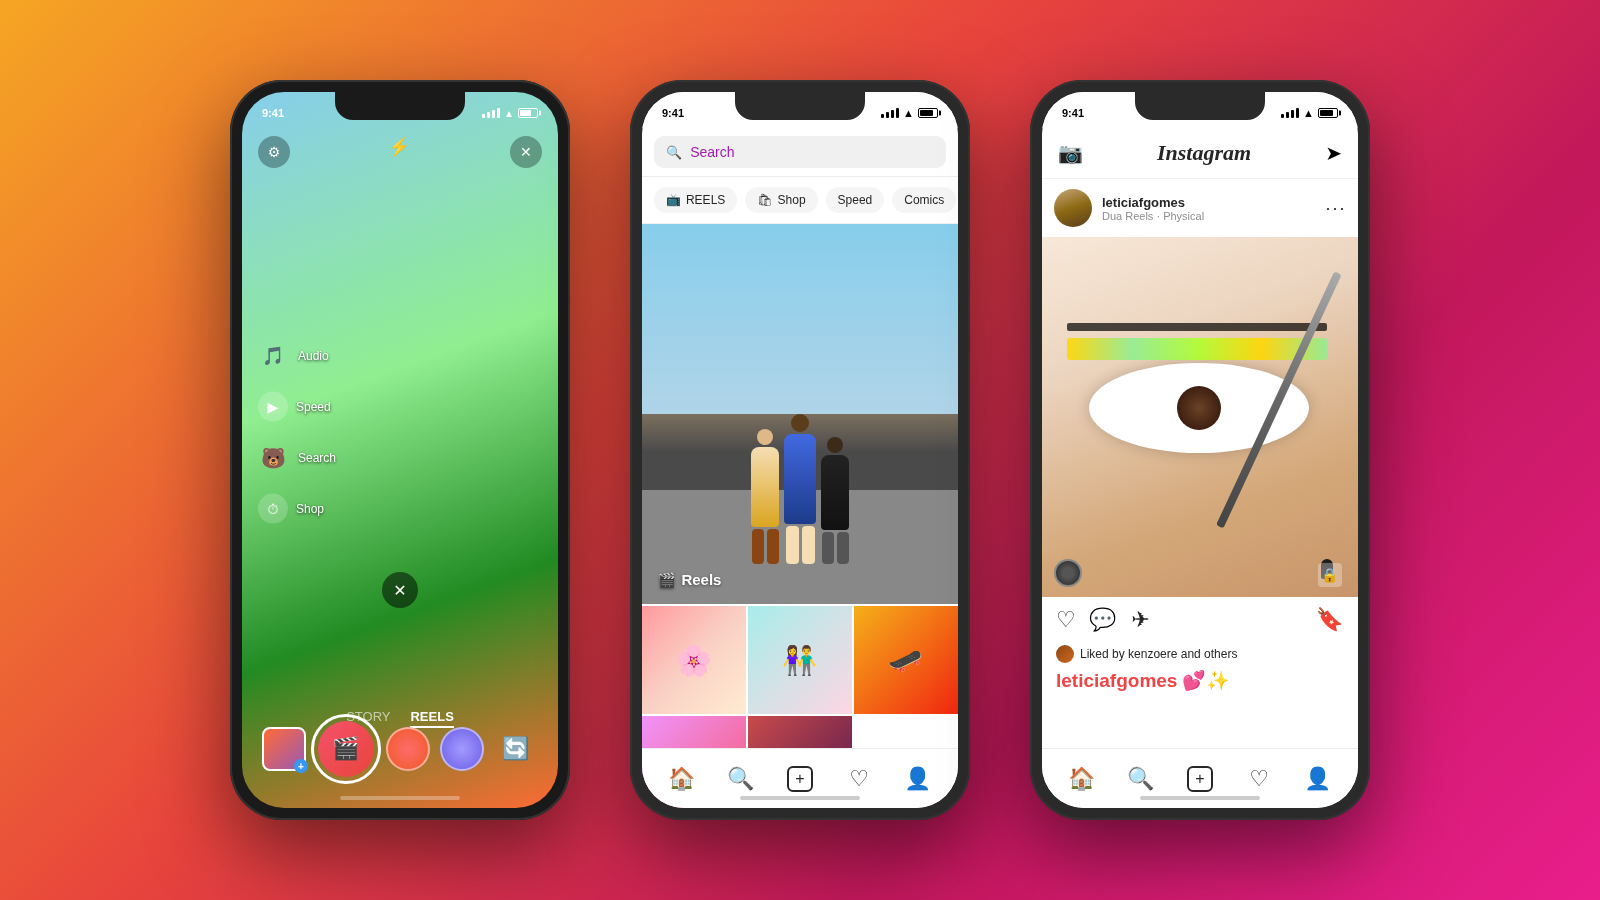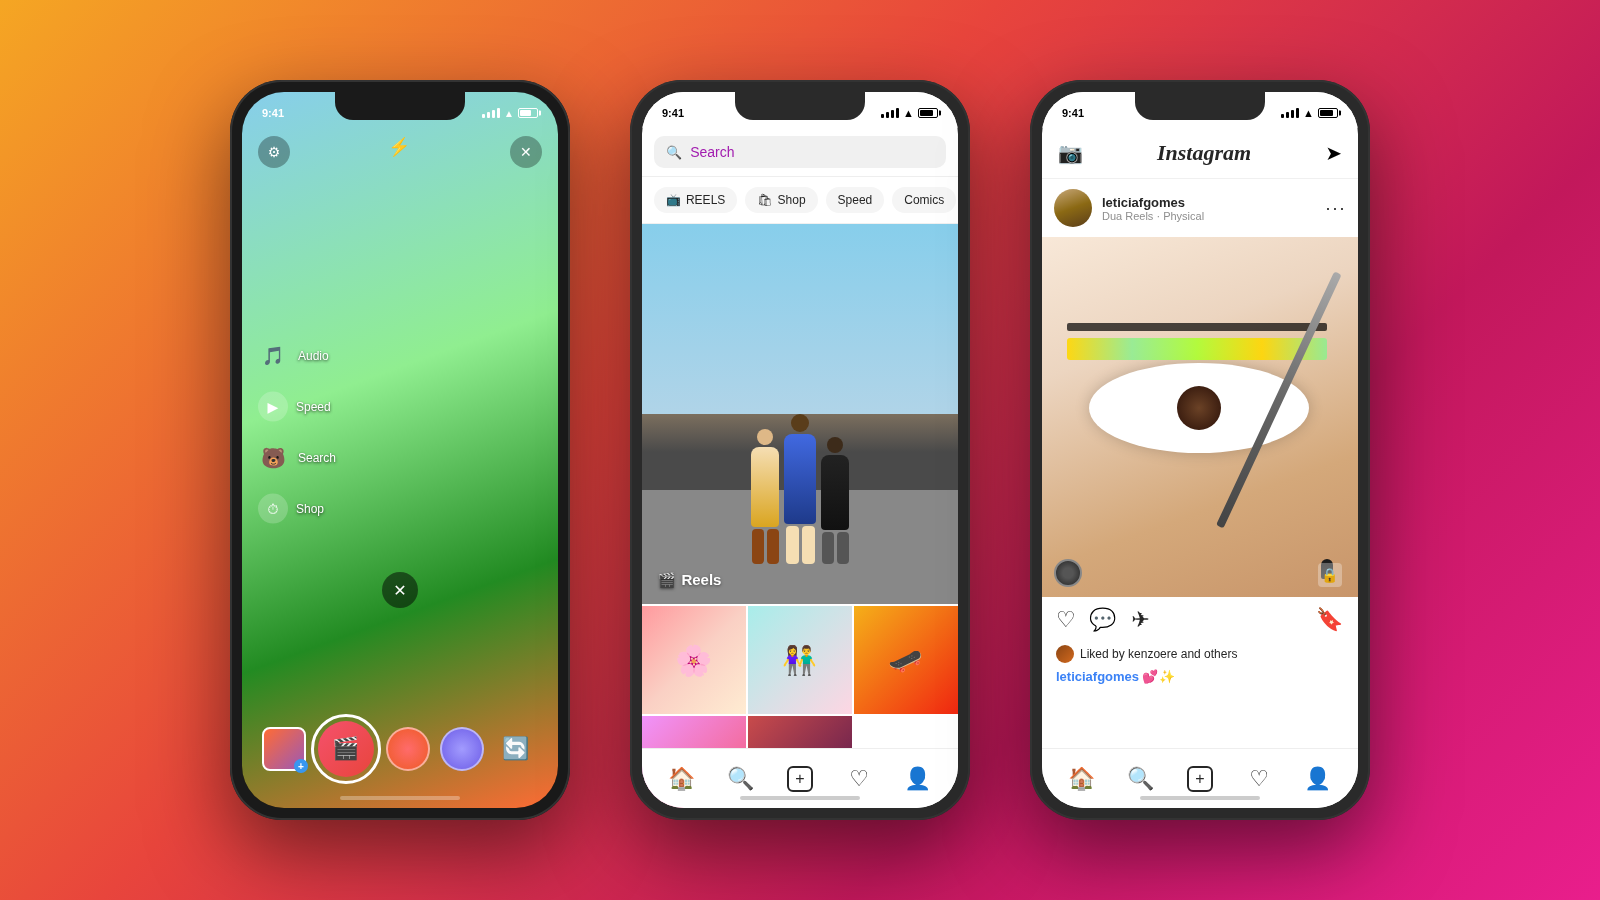--- a/index.html
+++ b/index.html
@@ -420,22 +420,22 @@
       display: flex; align-items: center; gap: 6px;
     }
     .liker-avatar {
       width: 18px; height: 18px;
       border-radius: 50%;
       background: linear-gradient(135deg, #8B4513, #D2691E);
     }
     .likes-text { font-size: 12px; color: #262626; }
     .caption-row {
       padding: 4px 14px;
-      font-size: 13px;
-      color: #3b82f6;
+      font-size: 19px;
+      color: #ef4444;
     }
     .caption-username { font-weight: 700; }
 
     
     .status-bar-white {
       display: flex;
       justify-content: space-between;
       align-items: center;
       padding: 8px 20px 2px;
       font-size: 11px;
@@ -527,20 +527,24 @@
         <span class="ctrl-label">Search</span>
       </div>
       <div class="camera-control-item">
         <div class="ctrl-icon" style="background:rgba(255,255,255,0.2);border-radius:50%;width:30px;height:30px;font-size:14px;display:flex;align-items:center;justify-content:center;">⏱</div>
         <span class="ctrl-label">Shop</span>
       </div>
     </div>
 
     <div class="mid-close">✕</div>
 
+    <div class="story-reels-tabs">
+      <span class="tab-label">STORY</span>
+      <span class="tab-label active">REELS</span>
+    </div>
 
     <div class="camera-bottom-icons">
       <div class="gallery-thumb">
         <div class="gallery-plus">+</div>
       </div>
       <div class="shutter-btn">
         <div class="shutter-inner">🎬</div>
       </div>
       <div class="effect-btns">
         <div class="effect-circle effect1"></div>

